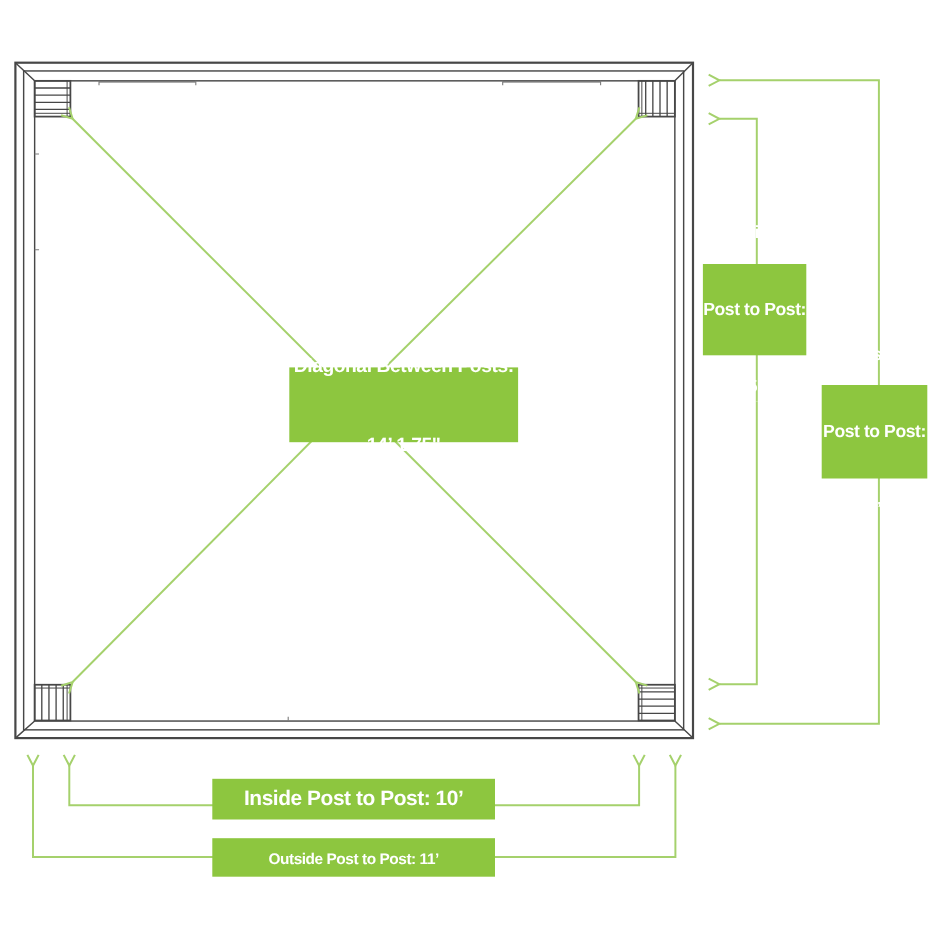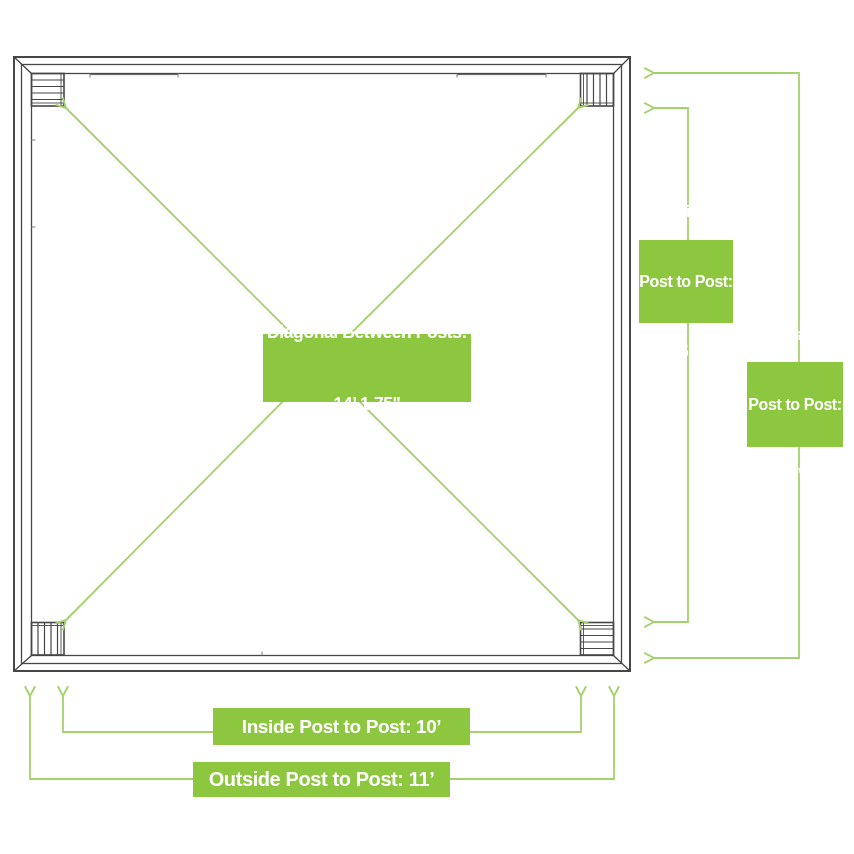--- a/index.html
+++ b/index.html
@@ -37,23 +37,23 @@
     font-weight:bold;
     display:flex;flex-direction:column;
     align-items:center;justify-content:center;
     text-align:center;
     letter-spacing:-0.4px;
     z-index:2;
     gap:45px;
   }
   .box-center{left:223px;top:334px;width:208px;height:68px;font-size:17.5px;line-height:27px;margin-left:40px;}
   .box-side-inside{left:639px;top:240px;width:94px;height:83px;font-size:16px;line-height:25px;}
-  .box-side-outside{left:747px;top:350px;width:96px;height:85px;font-size:16px;line-height:25px;margin-top:12px;}
-  .box-bottom-inside{left:193px;top:708px;width:257px;height:37px;font-size:19px;margin-left:20px;}
-  .box-bottom-outside{left:193px;top:762px;width:257px;height:35px;font-size:20px;}
+  .box-side-outside{left:747px;top:350px;width:96px;height:85px;font-size:16px;line-height:25px;}
+  .box-bottom-inside{left:193px;top:708px;width:257px;height:37px;font-size:19px;}
+  .box-bottom-outside{left:193px;top:762px;width:257px;height:35px;font-size:14px;}
 </style>
 </head>
 <body>
 
 <div class="canvas">
 
   <svg class="drawing" width="854" height="854" viewBox="0 0 854 854">
     <defs>
       <marker id="arrow" viewBox="0 0 14 14" refX="1.5" refY="7" markerWidth="13" markerHeight="13" orient="auto" markerUnits="userSpaceOnUse">
         <path class="arrowhead" d="M12,1.5 L1.5,7 L12,12.5"></path>

